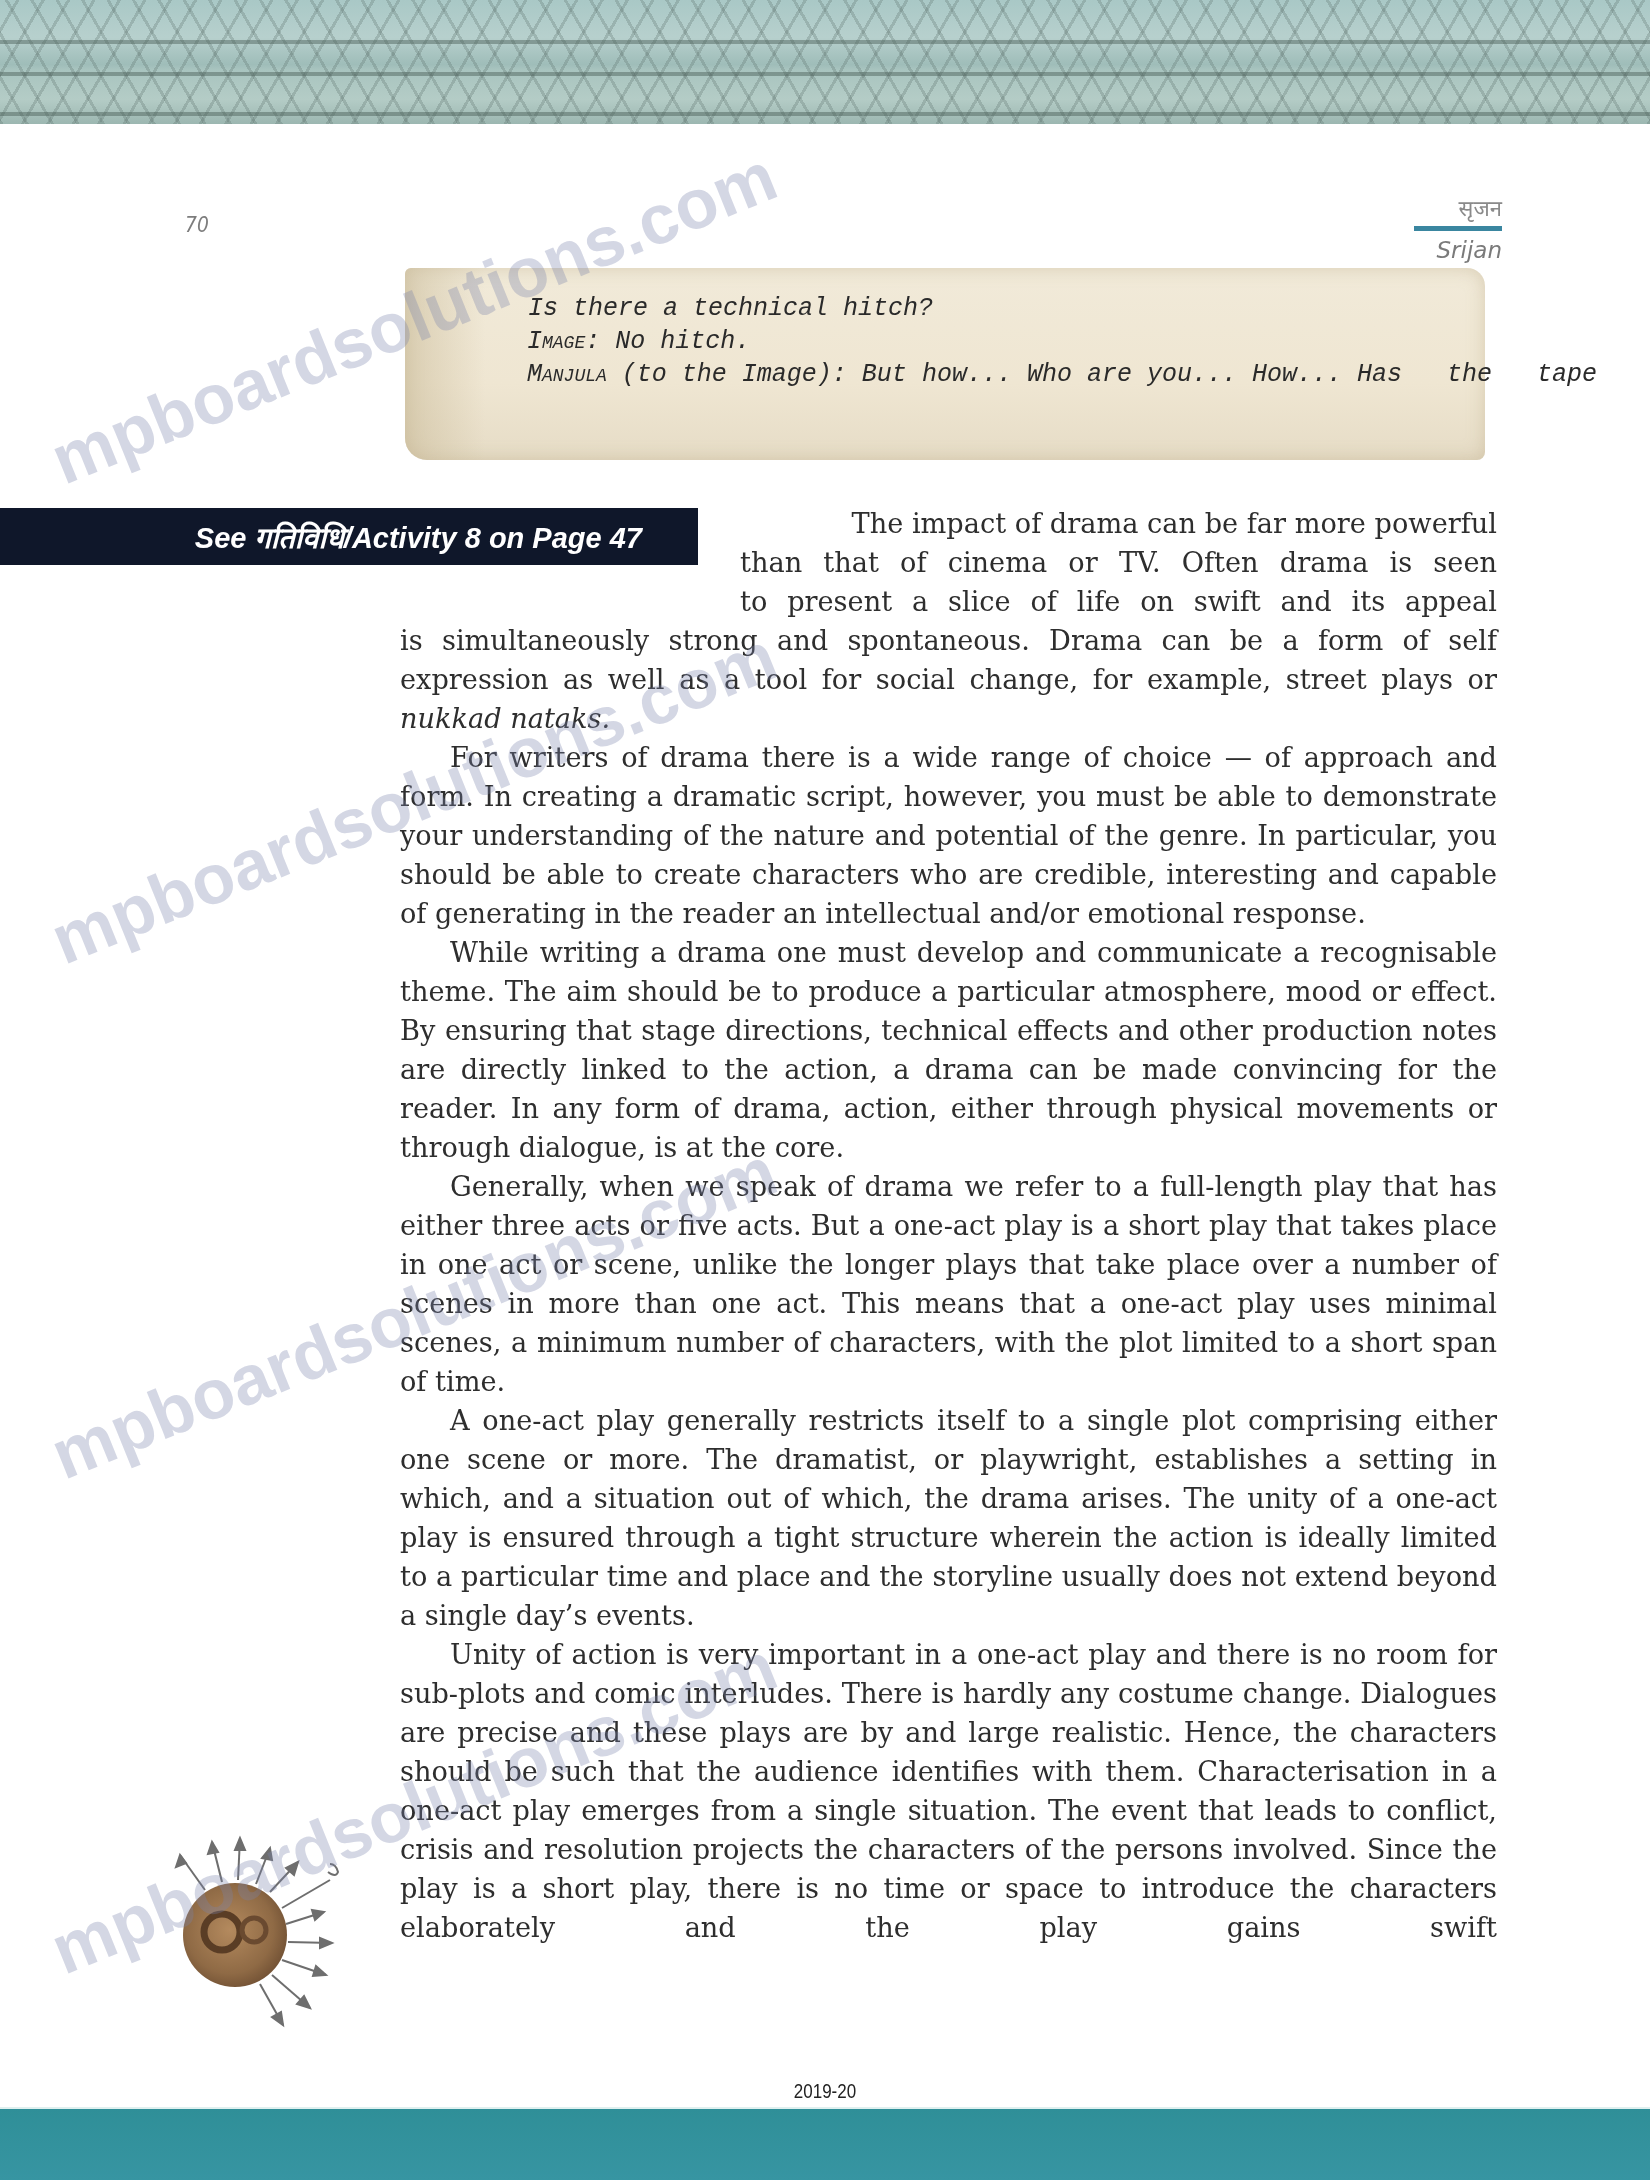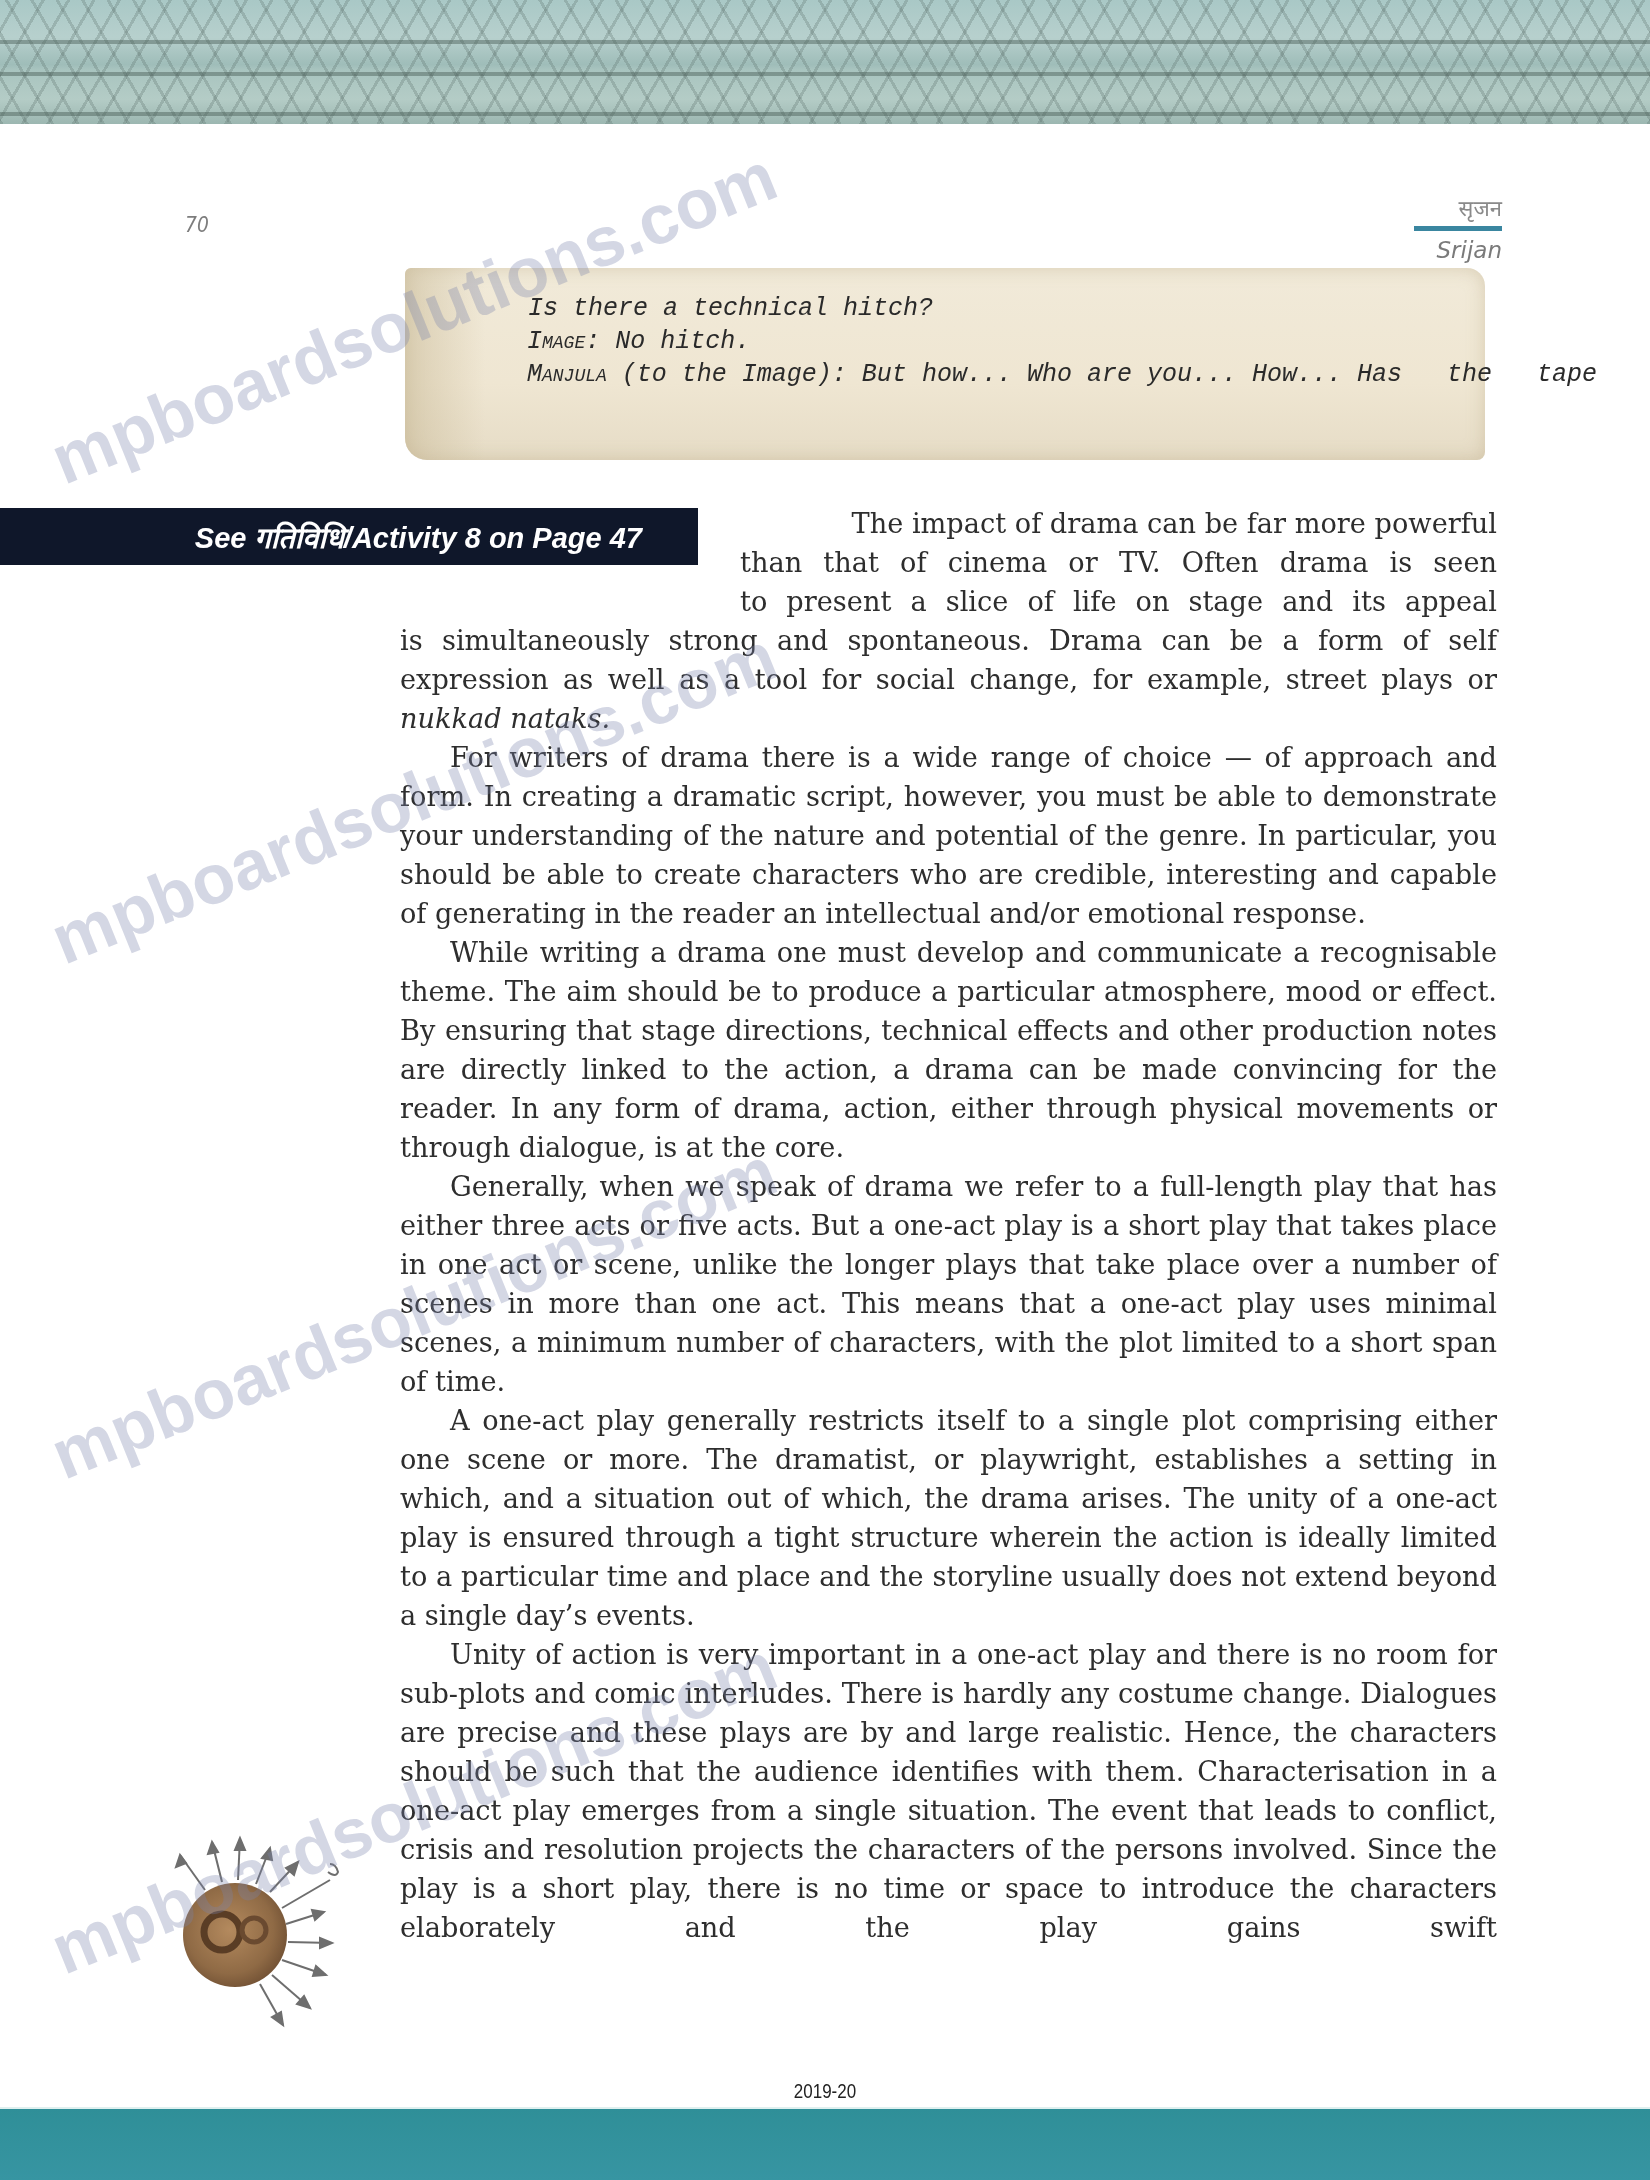--- a/index.html
+++ b/index.html
@@ -126,21 +126,21 @@
 </div>
 
 <div class="activity-banner">
   <span>See गतिविधि/Activity 8 on Page 47</span>
 </div>
 
 <div class="body-text">
   <p class="first">
     <span class="first-lines" style="text-align:right;padding-left:0;text-indent:0">The impact of drama can be far more powerful</span>
     <span class="first-lines" style="text-align:justify;text-align-last:justify">than that of cinema or TV. Often drama is seen</span>
-    <span class="first-lines" style="text-align:justify;text-align-last:justify">to present a slice of life on stage and its appeal</span>
+    <span class="first-lines" style="text-align:justify;text-align-last:justify">to present a slice of life on swift and its appeal</span>
     <span>is simultaneously strong and spontaneous. Drama can be a form of self expression as well as a tool for social change, for example, street plays or</span>
     <em>nukkad nataks.</em>
   </p>
   <p>For writers of drama there is a wide range of choice — of approach and form. In creating a dramatic script, however, you must be able to demonstrate your understanding of the nature and potential of the genre. In particular, you should be able to create characters who are credible, interesting and capable of generating in the reader an intellectual and/or emotional response.</p>
   <p>While writing a drama one must develop and communicate a recognisable theme. The aim should be to produce a particular atmosphere, mood or effect. By ensuring that stage directions, technical effects and other production notes are directly linked to the action, a drama can be made convincing for the reader. In any form of drama, action, either through physical movements or through dialogue, is at the core.</p>
   <p>Generally, when we speak of drama we refer to a full-length play that has either three acts or five acts.  But a one-act play is a short play that takes place in one act or scene, unlike the longer plays that take place over a number of scenes in more than one act. This means that a one-act play uses minimal scenes, a minimum number of characters, with the plot limited to a short span of time.</p>
   <p>A one-act play generally restricts itself to a single plot comprising either one scene or more. The dramatist, or playwright, establishes a setting in which, and a situation out of which, the drama arises. The unity of a one-act play is ensured through a tight structure wherein the action is ideally limited to a particular time and place and the storyline usually does not extend beyond a single day’s events.</p>
   <p style="text-align-last:justify">Unity of action is very important in a one-act play and there is no room for sub-plots and comic interludes. There is hardly any costume change. Dialogues are precise and these plays are by and large realistic. Hence, the characters should be such that the audience identifies with them. Characterisation in a one-act play emerges from a single situation. The event that leads to conflict, crisis and resolution projects the characters of the persons involved. Since the play is a short play, there is no time or space to introduce the characters elaborately and the play gains swift</p>
 </div>
 

